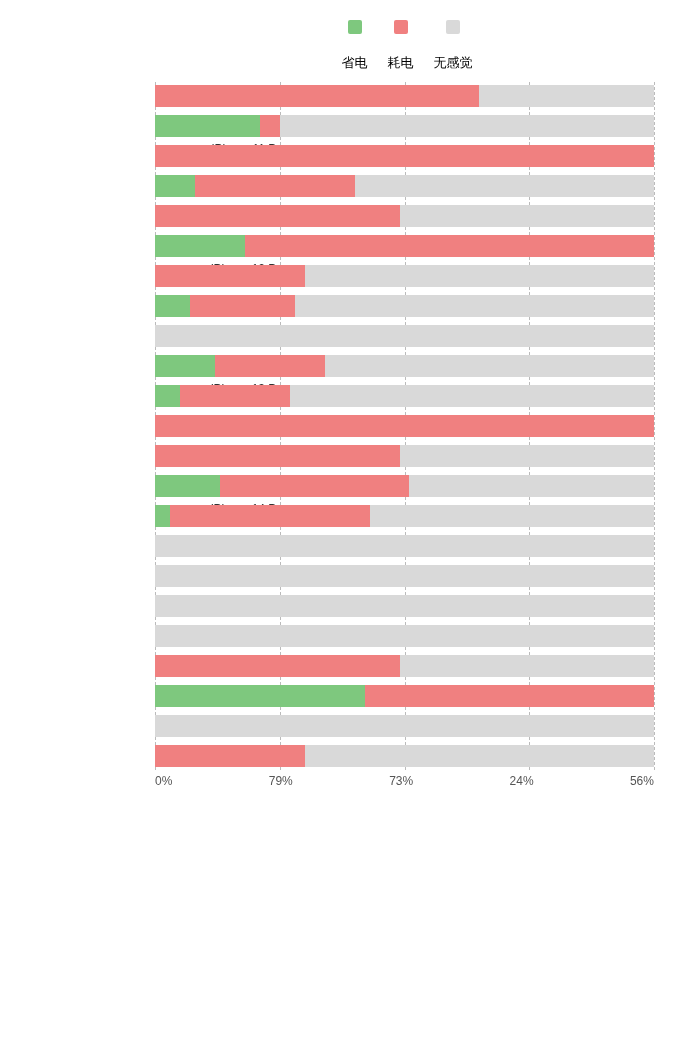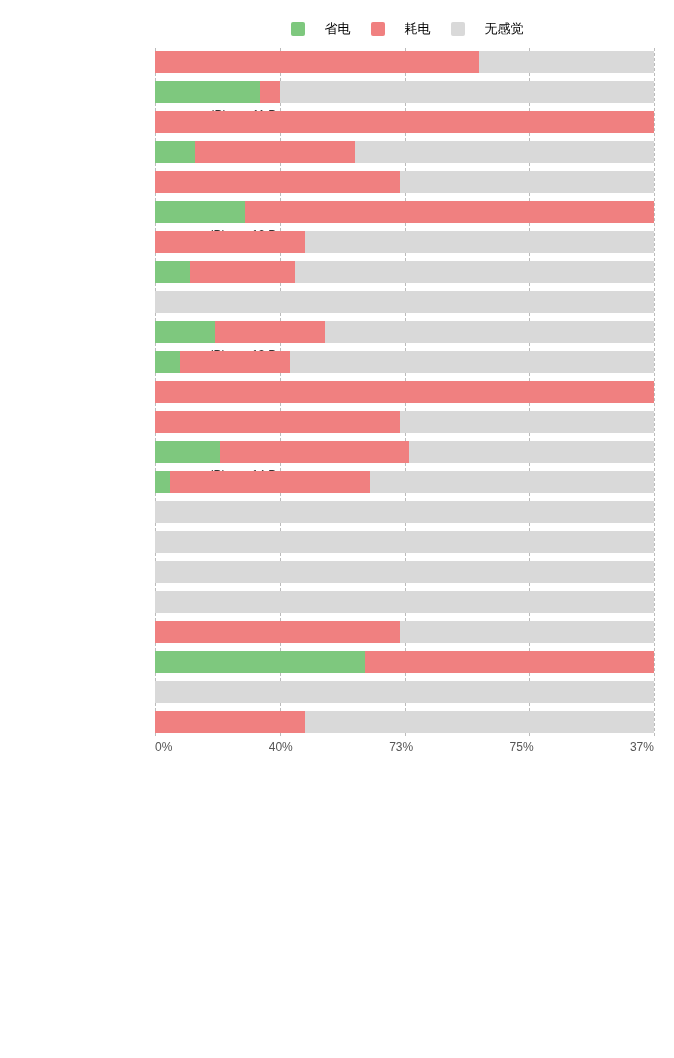--- a/index.html
+++ b/index.html
@@ -20,20 +20,21 @@
       align-items: center;
       gap: 20px;
       margin-bottom: 10px;
       padding-left: 140px;
     }
     .legend-item {
       display: flex;
       align-items: center;
       gap: 20px;
       font-size: 13px;
+      flex-direction: column;
     }
     .legend-dot {
       width: 14px;
       height: 14px;
       border-radius: 2px;
     }
     .chart-area {
       position: relative;
       padding-left: 145px;
       padding-right: 10px;
@@ -263,18 +264,18 @@
           <div class="bar-label">iPhone XS Max</div>
           <div class="bar-track">
             <div class="bar-segment bar-pink" style="width: 30%;"></div>
           </div>
         </div>
       </div>
   </div>
 
   <div class="x-axis" id="x-axis">
   <span>0%</span>
-      <span>40%</span>
+      <span>79%</span>
       <span>73%</span>
-      <span>75%</span>
-      <span>37%</span>
+      <span>24%</span>
+      <span>56%</span>
     </div>
 </div>
 
 </body></html>

